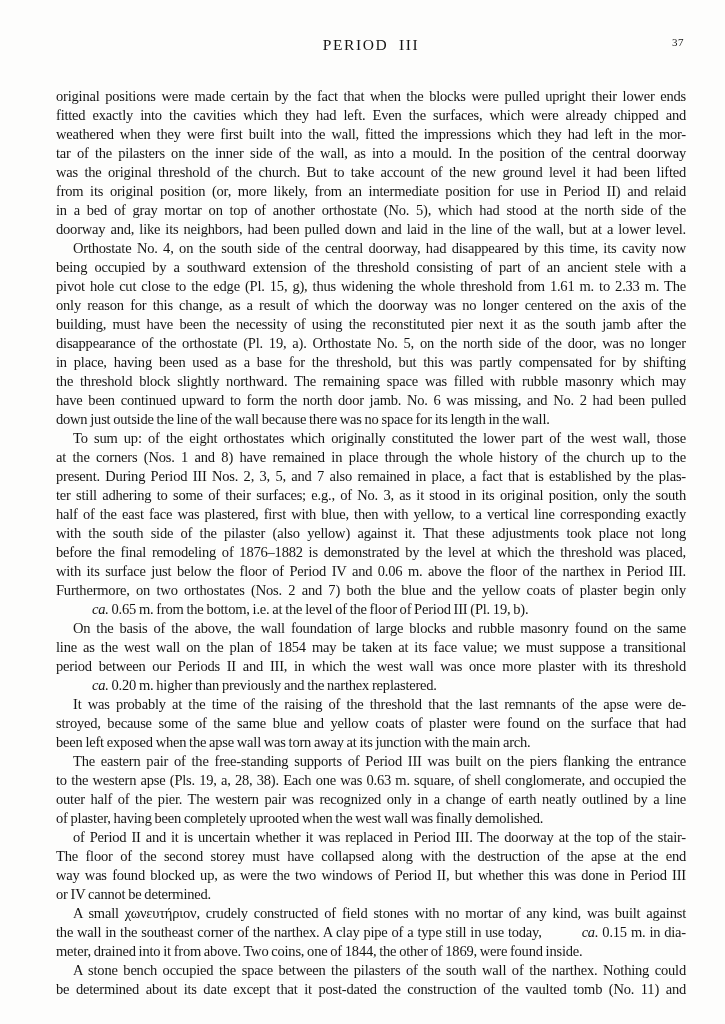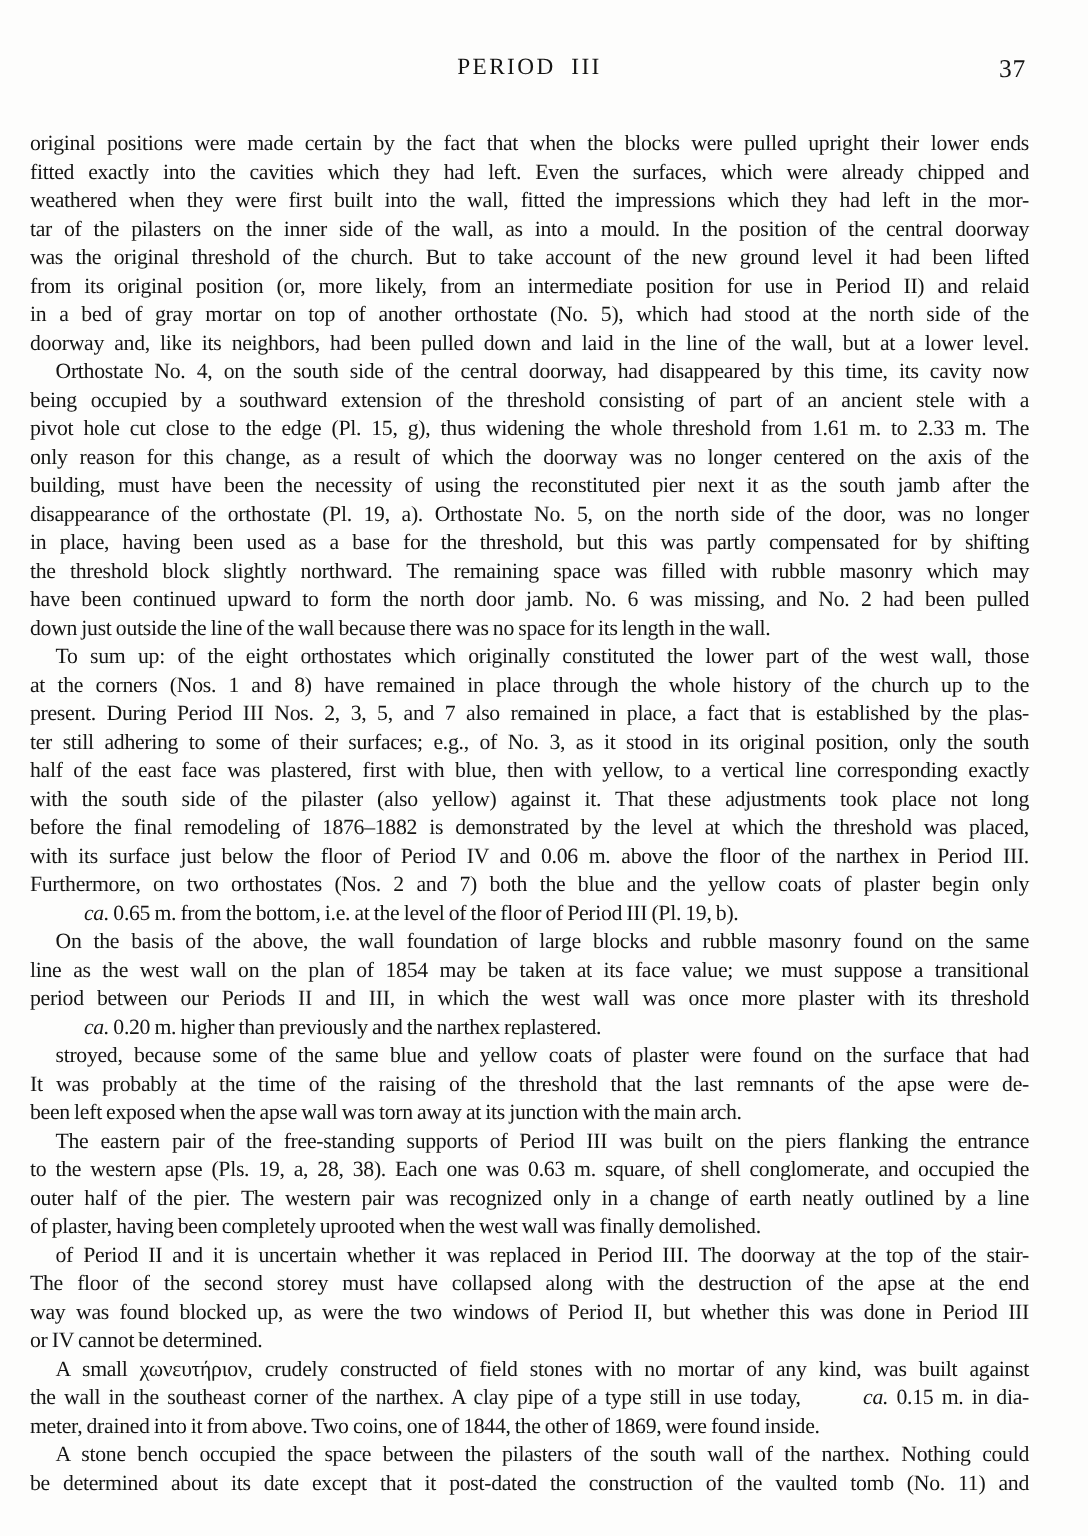--- a/index.html
+++ b/index.html
@@ -4,38 +4,38 @@
 <style>
   html, body { margin: 0; padding: 0; }
   body {
     width: 725px; height: 1024px;
     background: #fdfdfc;
     overflow: hidden;
   }
   .page {
     box-sizing: border-box;
     width: 725px; height: 836px;
-    padding: 36px 39px 0 20px;
+    padding: 36px 39px 0 56px;
     font-family: "Liberation Serif", serif;
     color: #151514;
   }
   .running-head {
     position: relative;
     height: 20px;
   }
   .running-head .title {
     text-align: center;
     font-size: 15.5px;
     letter-spacing: 1.6px;
     word-spacing: 5px;
   }
   .running-head .pageno {
     position: absolute;
     right: 2px; top: 0;
-    font-size: 17px;
+    font-size: 11px;
     letter-spacing: 0.5px;
   }
   .page-body {
     margin-top: 31px;
     font-size: 14.5px;
     line-height: 19px;
     letter-spacing: -0.2px;
     word-spacing: -0.6px;
   }
   .para { margin: 0; }
@@ -91,22 +91,22 @@
         <div class="line">Furthermore, on two orthostates (Nos. 2 and 7) both the blue and the yellow coats of plaster begin only</div>
         <div class="line short"><i>ca.</i> 0.65 m. from the bottom, i.e. at the level of the floor of Period III (Pl. 19, b).</div>
       </div>
       <div class="para indent">
         <div class="line">On the basis of the above, the wall foundation of large blocks and rubble masonry found on the same</div>
         <div class="line">line as the west wall on the plan of 1854 may be taken at its face value; we must suppose a transitional</div>
         <div class="line">period between our Periods II and III, in which the west wall was once more plaster with its threshold</div>
         <div class="line short"><i>ca.</i> 0.20 m. higher than previously and the narthex replastered.</div>
       </div>
       <div class="para indent">
+        <div class="line">It was probably at the time of the raising of the threshold that the last remnants of the apse were de-</div>
         <div class="line">stroyed, because some of the same blue and yellow coats of plaster were found on the surface that had</div>
-        <div class="line">It was probably at the time of the raising of the threshold that the last remnants of the apse were de-</div>
         <div class="line short">been left exposed when the apse wall was torn away at its junction with the main arch.</div>
       </div>
       <div class="para indent">
         <div class="line">The eastern pair of the free-standing supports of Period III was built on the piers flanking the entrance</div>
         <div class="line">to the western apse (Pls. 19, a, 28, 38). Each one was 0.63 m. square, of shell conglomerate, and occupied the</div>
         <div class="line">outer half of the pier. The western pair was recognized only in a change of earth neatly outlined by a line</div>
         <div class="line short">of plaster, having been completely uprooted when the west wall was finally demolished.</div>
       </div>
       <div class="para indent">
         <div class="line">of Period II and it is uncertain whether it was replaced in Period III. The doorway at the top of the stair-</div>

